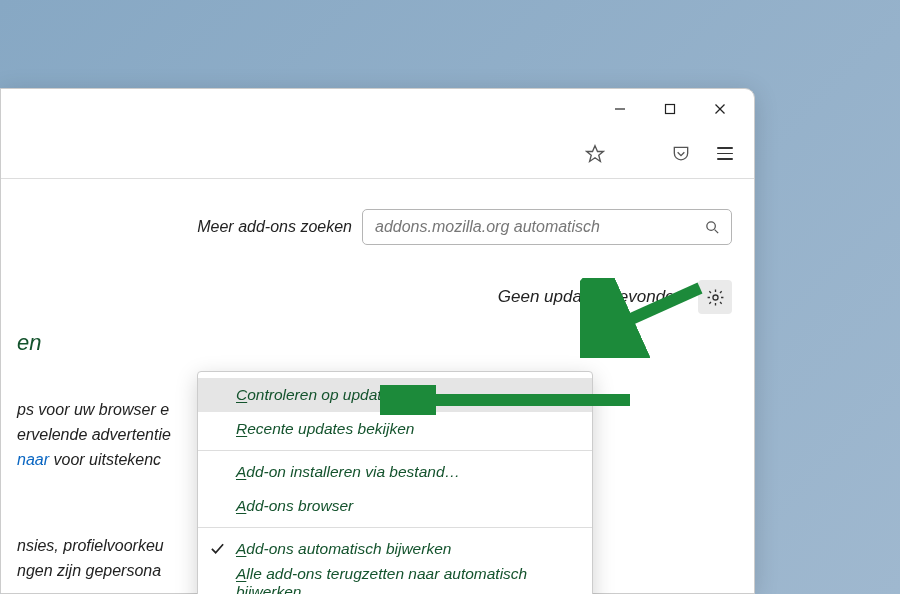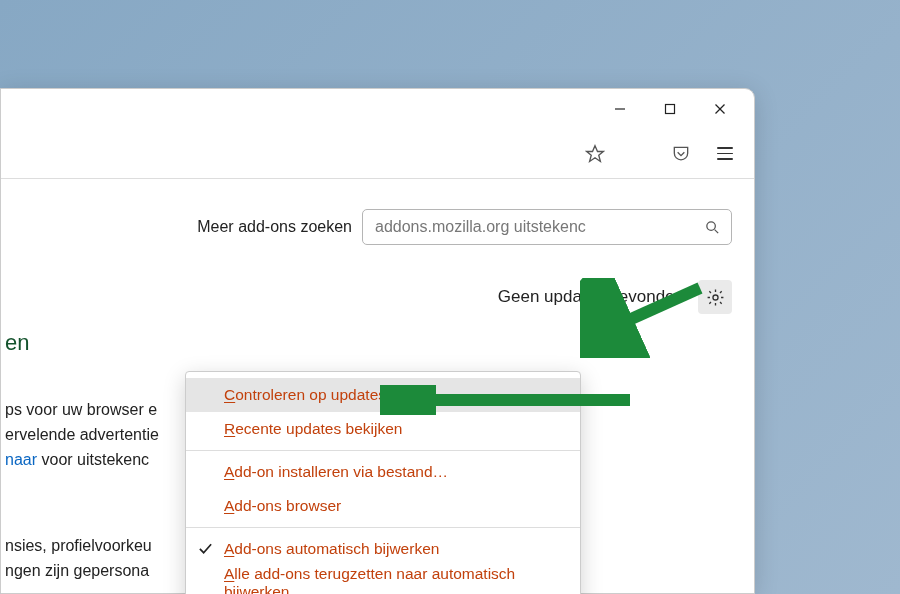--- a/index.html
+++ b/index.html
@@ -27,21 +27,21 @@
   .win-btn svg { width: 12px; height: 12px; }
   .toolbar {
     height: 50px; display: flex; justify-content: flex-end; align-items: center;
     padding-right: 18px; gap: 22px;
     border-bottom: 1px solid #ddd;
   }
   .tool-icon { width: 22px; height: 22px; display: flex; align-items: center; justify-content: center; color: #444;}
   .tool-icon svg { width: 20px; height: 20px; }
   .ham-lines { display:flex; flex-direction:column; gap:4px;}
   .ham-lines span { display:block; width:16px; height:1.6px; background:#333; border-radius:1px;}
-  .content { padding: 30px 22px 0 4px; position: relative;}
+  .content { padding: 30px 22px 0 16px; position: relative; font-style: italic;}
   .search-row {
     display: flex; justify-content: flex-end; align-items: center; gap: 10px;
     margin-bottom: 35px;
   }
   .search-label { font-size: 16px; color: #222; }
   .search-box {
     width: 370px; height: 36px;
     border: 1px solid #b5b5b5; border-radius: 5px;
     display:flex; align-items:center; padding: 0 10px 0 12px;
     color:#777; font-size:16px;
@@ -72,21 +72,21 @@
   .menu {
     position:absolute; left:180px; top:47px;
     width:396px;
     background:#fff; border:1px solid #ccc; border-radius:4px;
     box-shadow: 0 6px 22px rgba(0,0,0,0.18);
     padding: 6px 0;
     z-index:5;
   }
   .menu-item {
     height:34px; display:flex; align-items:center;
-    padding-left: 38px; font-size:15.5px; color:#c2410c;
+    padding-left: 38px; font-size:15.5px; color:#14532d;
     position:relative;
   }
   .menu-item.hover { background:#e5e5e5; }
   .menu-item .underline { text-decoration: underline; text-underline-offset: 2px;}
   .menu-sep { height:1px; background:#ddd; margin:4px 0;}
   .check { position:absolute; left:12px; top:9px; }
   .check svg { width:15px; height:15px; color:#333;}
   
   .arrow {
     position:absolute; z-index:20; pointer-events:none;
@@ -136,21 +136,21 @@
           <span></span>
         </div>
     </div>
   </div>
 
   <div class="content">
 
     <div class="search-row">
       <span class="search-label">Meer add-ons zoeken</span>
       <div class="search-box">
-        <span>addons.mozilla.org uitstekenc</span>
+        <span>addons.mozilla.org automatisch</span>
         <svg viewBox="0 0 24 24" width="17" height="17" fill="none" stroke="#555" stroke-width="1.8">
             <circle cx="10" cy="10" r="6"></circle>
             <line x1="15" y1="15" x2="20" y2="20"></line>
           </svg>
       </div>
     </div>
 
     <div class="status-row">
       <span class="status-text">Geen updates gevonden</span>
       <div class="gear-btn">

